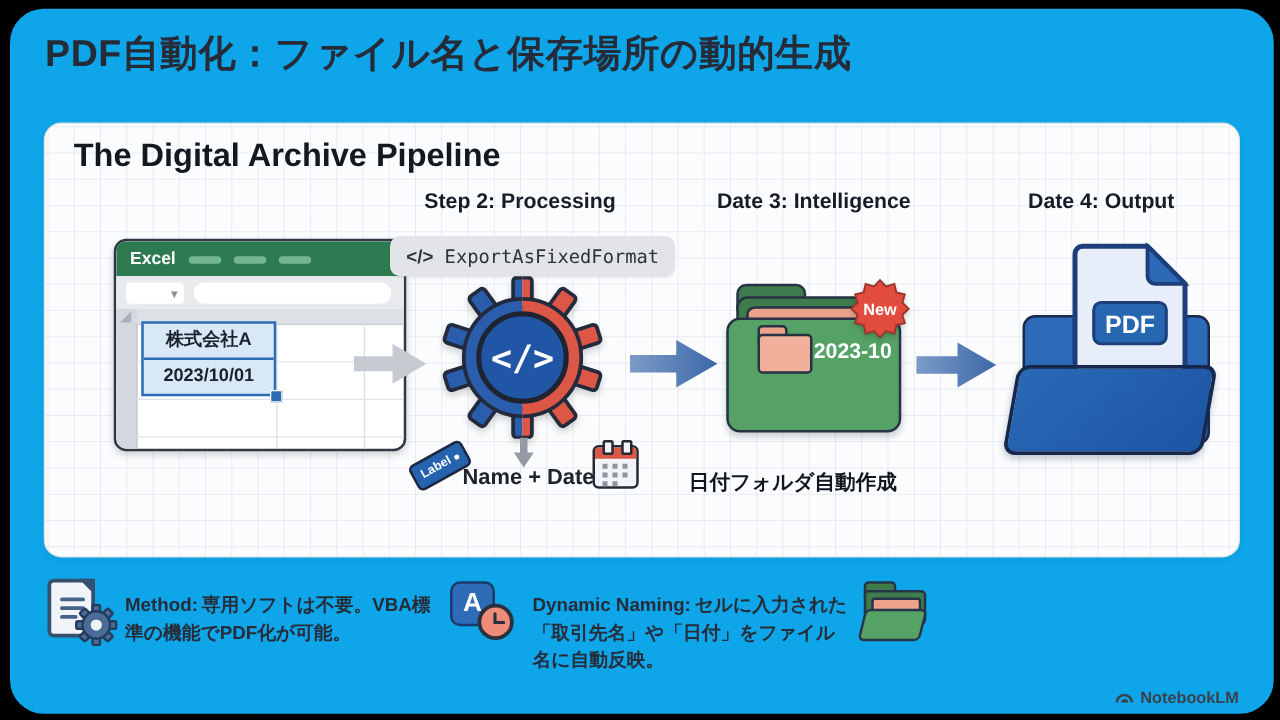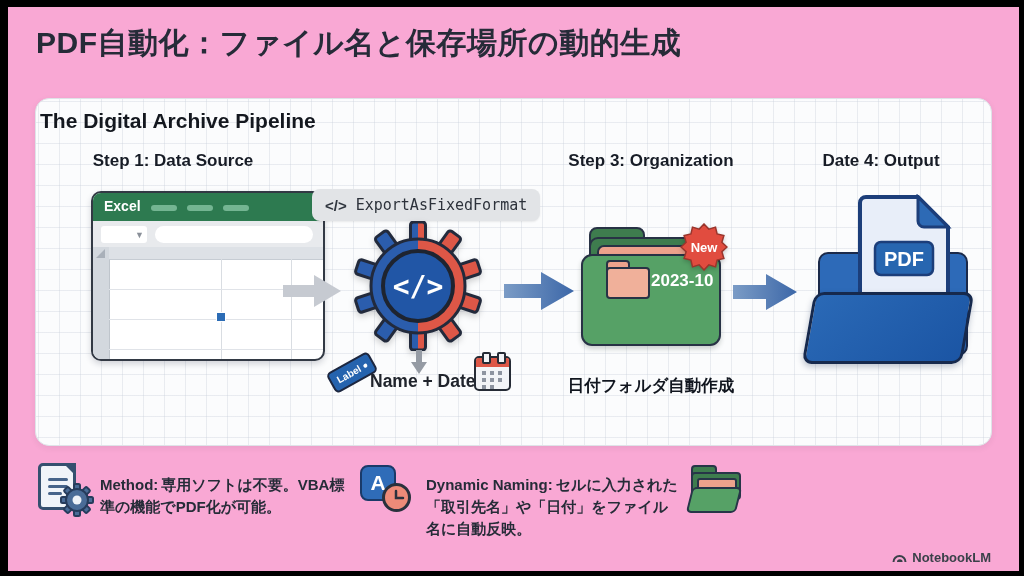--- a/index.html
+++ b/index.html
@@ -1,30 +1,30 @@
 <!DOCTYPE html>
 <html><head>
 <meta charset="utf-8">
 <style>
   html,body{margin:0;padding:0;background:#000;}
   .stage{position:relative;width:1024px;height:576px;background:#000;overflow:hidden;
          font-family:"Liberation Sans",sans-serif;}
-  .screen{position:absolute;left:8px;top:7px;right:5px;bottom:5px;background:#f9a8d4;}
+  .screen{position:absolute;left:8px;top:7px;right:5px;bottom:5px;background:#0ea5e9;border-radius:27px;}
 
   .page-title{position:absolute;left:28px;top:16px;font-size:30px;font-weight:800;
               color:#262b38;letter-spacing:.5px;}
 
   
   .panel{position:absolute;left:27px;top:91px;width:955px;height:346px;background:#fbfcfd;
          border:1px solid #dfe3e8;border-radius:14px;box-shadow:0 2px 6px rgba(30,40,60,.07);
          background-image:
            linear-gradient(to right, rgba(202,209,219,.38) 1px, transparent 1px),
            linear-gradient(to bottom, rgba(202,209,219,.38) 1px, transparent 1px);
          background-size:21px 21px;background-position:2px 2px;}
-  .panel-title{position:absolute;left:4px;top:10px;font-size:21px;font-weight:800;color:#14181f;}
+  .panel-title{position:absolute;left:23px;top:10px;font-size:26px;font-weight:800;color:#14181f;}
   .step-header{position:absolute;top:52px;width:220px;text-align:center;font-size:17px;
                font-weight:800;color:#171c26;}
 
   
   .excel{position:absolute;left:30px;top:92px;width:230px;height:166px;background:#fff;
          border:2.5px solid #323944;border-radius:10px;overflow:hidden;
          box-shadow:0 3px 6px rgba(20,30,50,.18);margin-left:25px;}
   .excel-header{position:absolute;left:0;top:0;right:0;height:28px;background:#2d7a50;}
   .excel-title{position:absolute;left:11px;top:5px;color:#fff;font-size:14px;font-weight:800;}
   .excel-dash{position:absolute;top:12px;width:26px;height:6px;border-radius:3px;background:#74b592;}
@@ -86,21 +86,21 @@
   
   .out4{position:absolute;left:770px;top:95px;width:168px;height:175px;}
   .o4-back{position:absolute;left:12px;top:58px;width:146px;height:100px;background:#2d6ab8;
            border:2.5px solid #1b2a4a;border-radius:10px;}
   .o4-front{position:absolute;left:2px;top:98px;width:160px;height:72px;
             background:linear-gradient(135deg,#2a69b6,#1b55a4);
             border:3px solid #16294d;border-radius:10px;transform:skewX(-10deg);
             box-shadow:0 3px 6px rgba(10,30,70,.25);box-sizing:border-box;}
   .o4-doc{position:absolute;left:50px;top:0;}
 
-  .pipe-caption{position:absolute;top:276px;font-size:16.5px;font-weight:800;color:#11161f;text-align:center;}
+  .pipe-caption{position:absolute;top:276px;font-size:16.5px;font-weight:800;color:#11161f;}
 
   
   .note-text{position:absolute;top:452px;font-size:15px;font-weight:700;color:#262c38;line-height:1.45;}
   .note-text .lead{font-weight:800;margin-right:3px;}
   .note-icon{position:absolute;}
   .doc1{position:absolute;left:0;top:0;width:38px;height:47px;background:#f0f4f9;border:3px solid #35506f;
         border-radius:5px;box-sizing:border-box;}
   .doc1-fold{position:absolute;right:-3px;top:-3px;width:0;height:0;
              border-top:13px solid #35506f;border-left:13px solid transparent;}
   .doc1-line{position:absolute;left:7px;height:3px;background:#46648a;border-radius:2px;}
@@ -123,22 +123,22 @@
 <body>
 
 <div class="stage">
 <div class="screen">
 
   <div class="page-title">PDF自動化：ファイル名と保存場所の動的生成</div>
 
   <div class="panel">
     <div class="panel-title">The Digital Archive Pipeline</div>
 
-    <div class="step-header" style="left:27px">Step 1: Data Source</div>
-    <div class="step-header" style="left:505px">Step 3: Organization</div>
+    <div class="step-header" style="left:270px">Step 2: Processing</div>
+    <div class="step-header" style="left:505px">Date 3: Intelligence</div>
     <div class="step-header" style="left:735px">Date 4: Output</div>
 
     <div class="excel">
       <div class="excel-header">
         <span class="excel-title">Excel</span>
         <span class="excel-dash" style="left:58px"></span>
         <span class="excel-dash" style="left:94px"></span>
         <span class="excel-dash" style="left:130px"></span>
       </div>
       <div class="excel-toolbar"></div>
@@ -146,20 +146,25 @@
       <div class="name-box-arrow">▼</div>
       <div class="formula-bar"></div>
       <div class="row-header"></div>
       <div class="col-band"></div>
       <div class="corner-tri"></div>
       <div class="gridv" style="left:128px"></div>
       <div class="gridv" style="left:198px"></div>
       <div class="gridh" style="top:96px"></div>
       <div class="gridh" style="top:126px"></div>
       <div class="gridh" style="top:156px"></div>
+      <div class="sel-cells">
+        <div class="sel-cell">株式会社A</div>
+        <div class="sel-divider"></div>
+        <div class="sel-cell">2023/10/01</div>
+      </div>
       <div class="fill-handle"></div>
     </div>
 
     <svg class="arrow" style="left:247px;top:176px" width="58" height="32">
       <polygon points="0,10 31,10 31,0 58,16 31,32 31,22 0,22" fill="#c6cad1"></polygon>
     </svg>
 
     <div class="code-chip">
       <span class="glyph">&lt;/&gt;</span>
       <span class="code">ExportAsFixedFormat</span>

